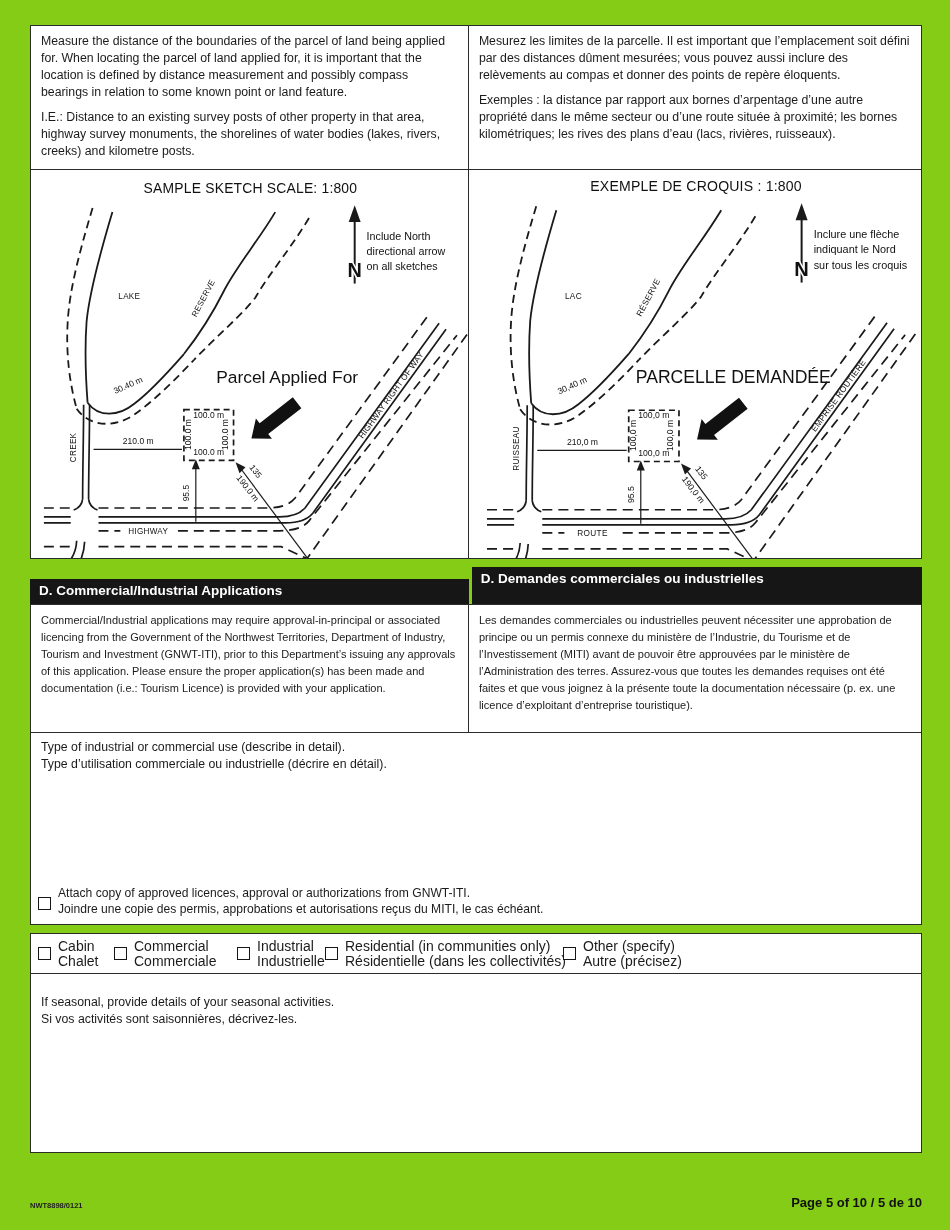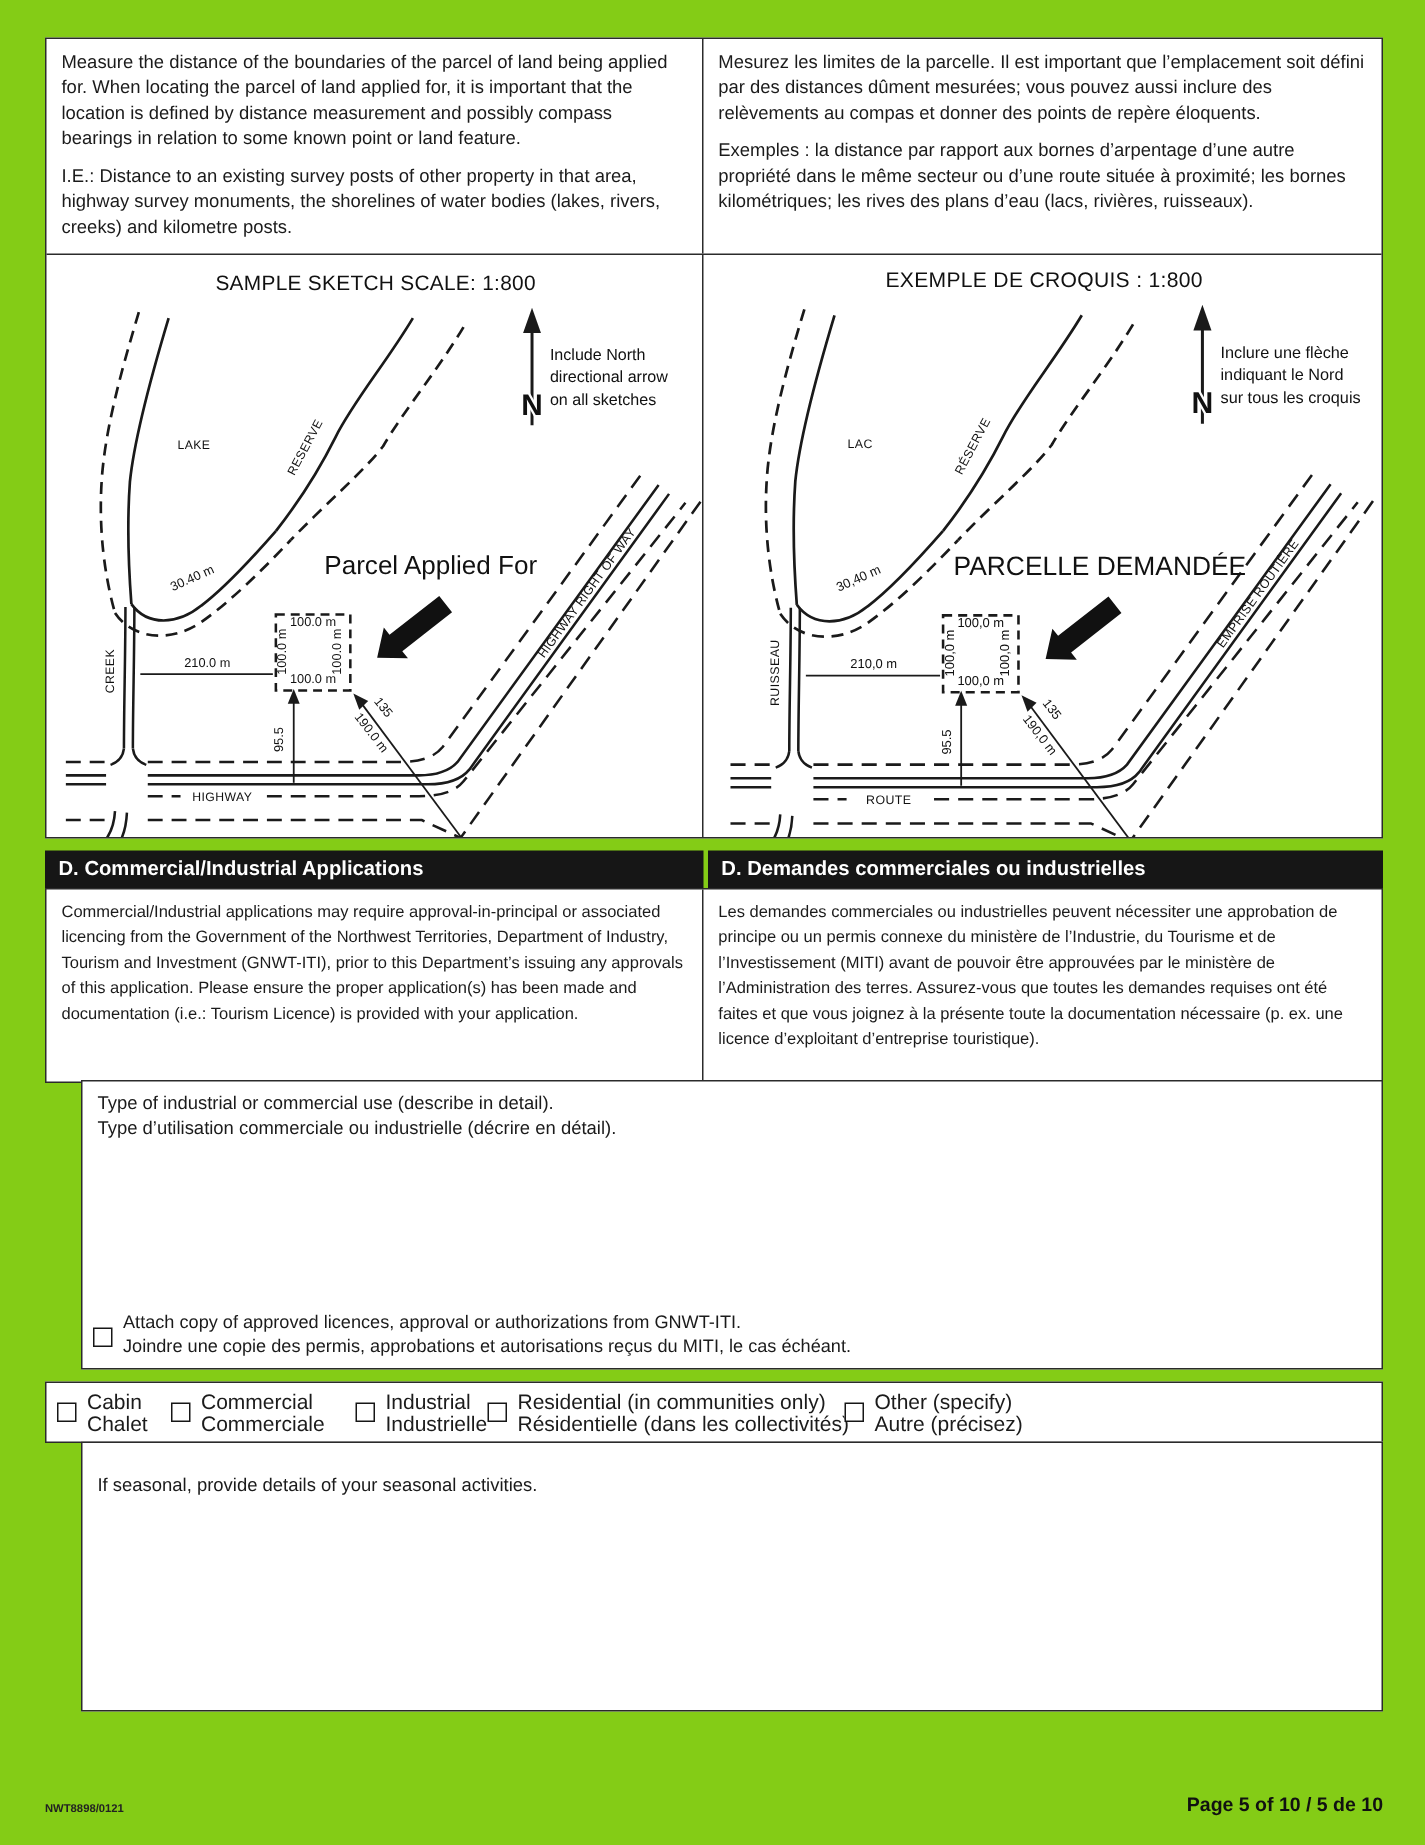--- a/index.html
+++ b/index.html
@@ -1,34 +1,34 @@
 <!DOCTYPE html>
 <html><head>
 <meta charset="utf-8">
 <style>
   html,body{margin:0;padding:0;background:#fff;}
   .page{position:relative;width:950px;height:1230px;background:#84cc16;overflow:hidden;
         font-family:"Liberation Sans",sans-serif;color:#1b1b1b;}
   .content{position:absolute;left:30px;top:25px;width:892px;}
   .box{border:1.6px solid #2b2b2b;background:#fff;box-sizing:border-box;}
-  .stack{margin-top:-1.6px;margin-left:24px;}
+  .stack{margin-top:-1.6px;}
   .row2{display:flex;}
   .cell-l{width:49.2%;border-right:1.6px solid #2b2b2b;box-sizing:border-box;}
   .cell-r{flex:1;box-sizing:border-box;}
   .txtcell{padding:7px 10px 9px 10px;font-size:12.3px;line-height:17px;}
   .txtcell p{margin:0;}
   .txtcell p + p{margin-top:8px;}
   .sketch-row{border-top:1.6px solid #2b2b2b;height:388px;}
   .sketch-row .cell-l,.sketch-row .cell-r{height:100%;text-align:center;}
   .sketch-svg{display:block;width:100%;height:100%;}
   .gap8{height:8px;}
   .dual-bars{display:flex;}
   .bar{background:#161616;color:#fff;font-weight:700;font-size:13.5px;
        padding:4px 0 5px 9px;box-sizing:border-box;line-height:16px;}
-  .bar-l{width:49.2%;margin-right:3px;}
+  .bar-l{width:49.2%;margin-right:3px;margin-top:12px;}
   .bar-r{flex:1;}
   .bar-full{width:100%;}
   .d-body{min-height:130px;}
   .d-body .txtcell{font-size:11px;line-height:16.9px;}
   .type-box{height:193px;position:relative;padding:6px 10px;}
   .type-box p{margin:0;font-size:12.3px;line-height:17px;}
   .fill-area{position:absolute;left:2px;right:2px;}
   .fill-type{top:44px;bottom:38px;}
   .fill-seasonal{top:44px;bottom:2px;}
   .cb{width:13px;height:13px;border:1.8px solid #161616;background:#fff;
@@ -234,20 +234,21 @@
         <div class="lbl2">
           <div>Other (specify)</div>
           <div>Autre (précisez)</div>
         </div>
       </div>
     </div>
 
 
     <div class="box stack seasonal-box">
       <p>If seasonal, provide details of your seasonal activities.</p>
+      <p>Si vos activités sont saisonnières, décrivez-les.</p>
       <div class="fill-area fill-seasonal"></div>
     </div>
 
   </div>
 
   <div class="footer">
     <span class="form-no">NWT8898/0121</span>
     <span class="page-no">Page 5 of 10 / 5 de 10</span>
   </div>
 </div>

